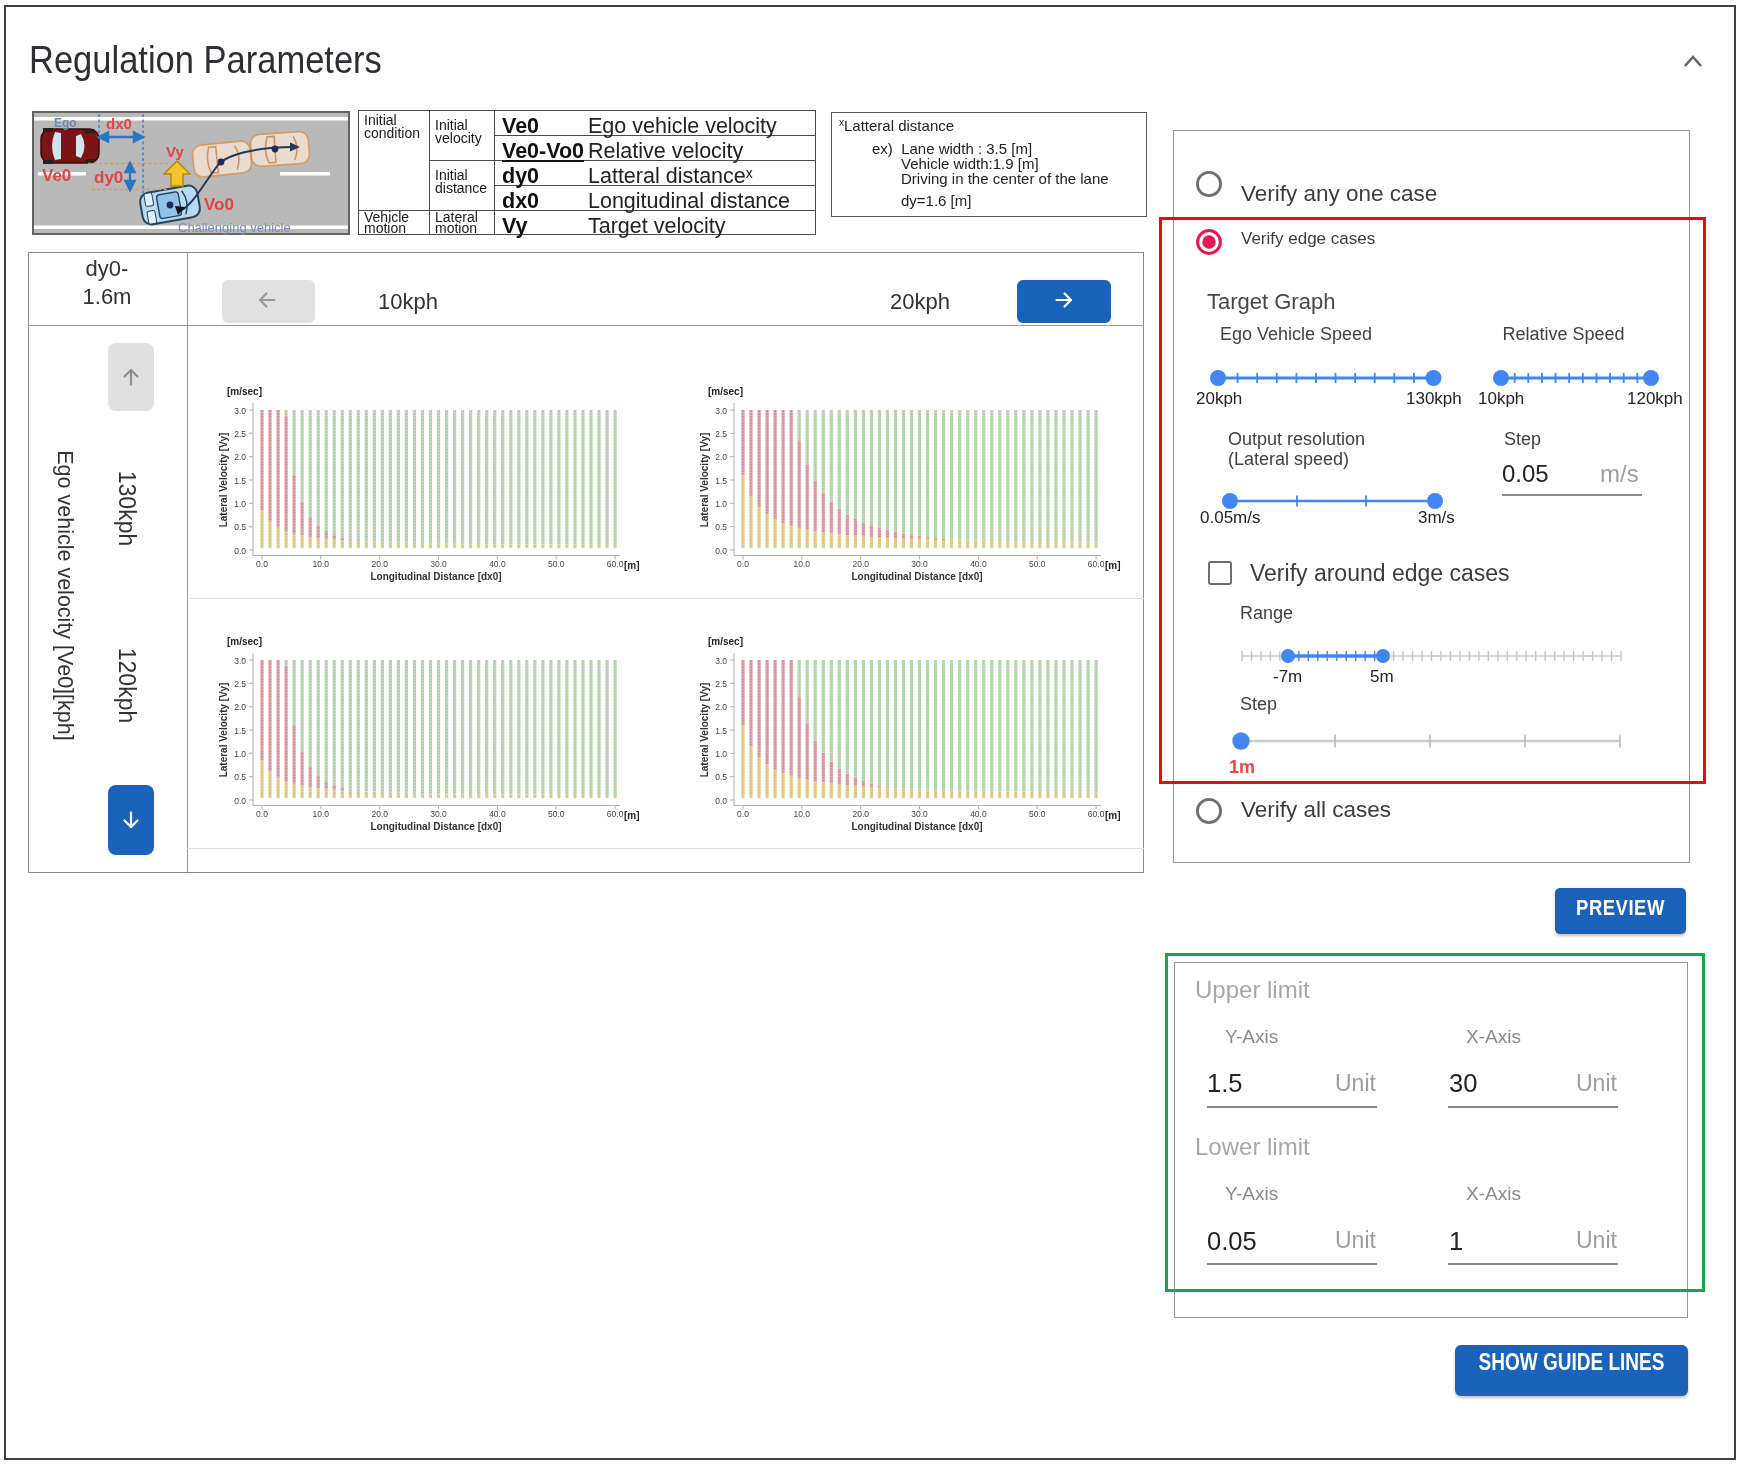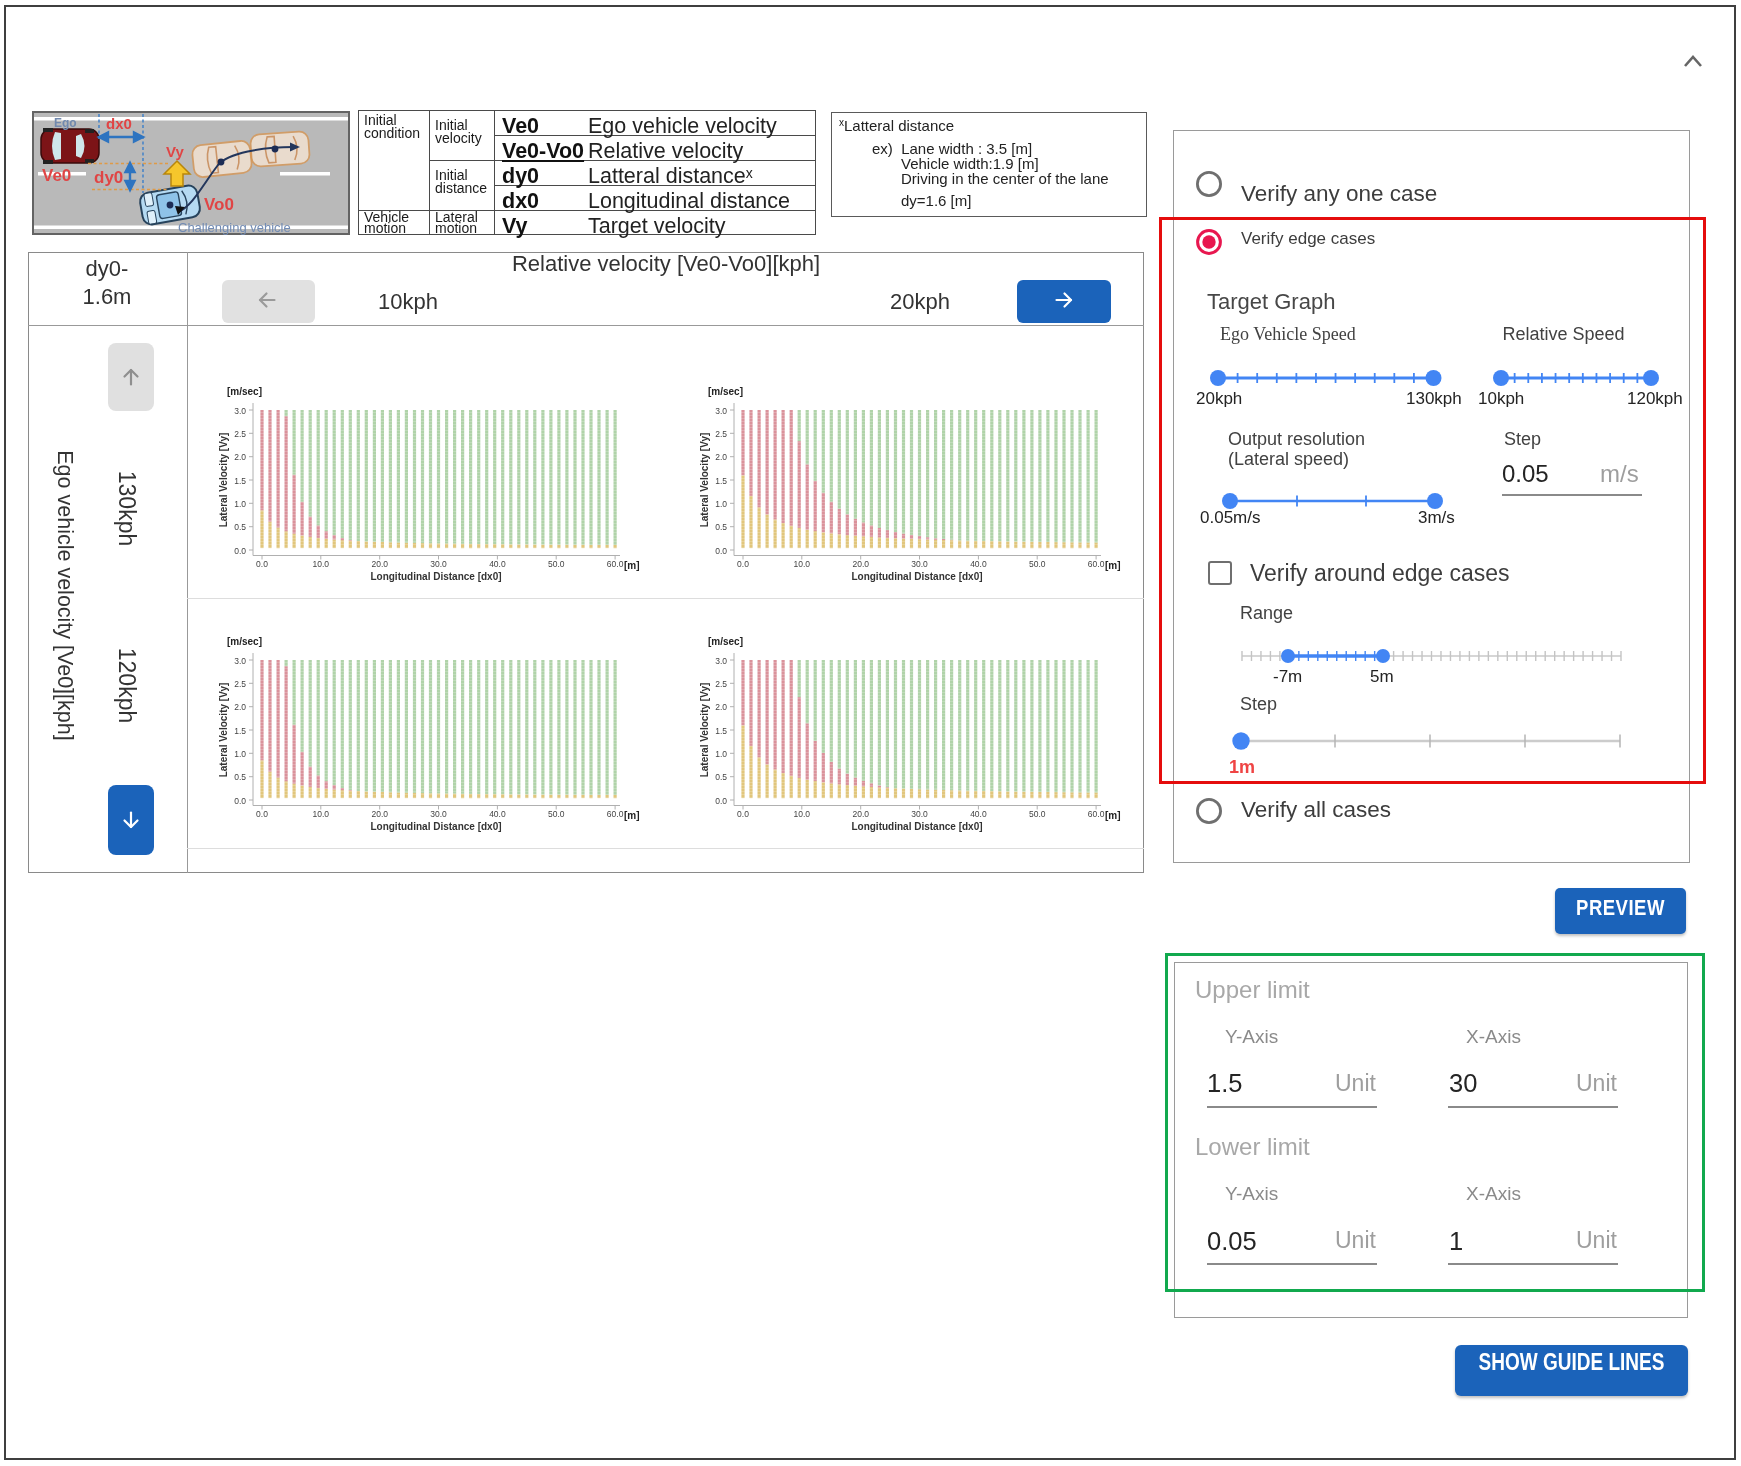--- a/index.html
+++ b/index.html
@@ -2,20 +2,21 @@
 <html><head><meta charset="utf-8">
 <style>
 html,body{margin:0;padding:0;background:#fff}
 body{font-family:"Liberation Sans",sans-serif;-webkit-font-smoothing:antialiased}
 div{box-sizing:border-box}
 svg{font-family:"Liberation Sans",sans-serif}
 </style></head>
 <body>
 <div style="position:relative;width:1741px;height:1466px;overflow:hidden">
 <div style="position:absolute;left:4px;top:5px;width:1732px;height:1455px;border:2px solid #3f3f3f;background:#fff"></div>
+    <div style="position:absolute;left:29px;top:39px;font-size:34.5px;color:#2e2e33;white-space:nowrap;"><span style="display:inline-block;transform:scaleY(1.11);transform-origin:20px 0">Regulation Parameters</span></div>
     <svg style="position:absolute;left:1678px;top:50px" width="30" height="24" viewBox="0 0 30 24">
       <polyline points="7,16 15,7 23,16" stroke="#666" stroke-width="2.6" fill="none"></polyline>
     </svg>
     <svg style="position:absolute;left:32px;top:111px" width="318" height="124" viewBox="0 0 318 124">
       <rect x="1" y="1" width="316" height="122" fill="#b9b9b9" stroke="#636363" stroke-width="2"></rect>
       <rect x="2" y="6" width="314" height="3.5" fill="#fff"></rect>
       <rect x="2" y="114.5" width="314" height="3.5" fill="#fff"></rect>
       <rect x="6" y="61" width="48" height="3.5" fill="#fff"></rect>
       <rect x="248" y="61" width="50" height="3.5" fill="#fff"></rect>
       <g transform="translate(190 48) rotate(-6)" opacity="0.75">
@@ -105,21 +106,20 @@
     <div style="position:absolute;left:901px;top:155px;font-size:15px;color:#222;white-space:nowrap;">Vehicle width:1.9 [m]</div>
     <div style="position:absolute;left:901px;top:170px;font-size:15px;color:#222;white-space:nowrap;">Driving in the center of the lane</div>
     <div style="position:absolute;left:901px;top:192px;font-size:15px;color:#222;white-space:nowrap;">dy=1.6 [m]</div>
     <div style="position:absolute;left:28px;top:252px;width:1116px;height:621px;border:1.5px solid #8a8a8a"></div>
     <div style="position:absolute;left:187px;top:252px;width:1px;height:621px;background:#999"></div>
     <div style="position:absolute;left:28px;top:325px;width:1116px;height:1px;background:#999"></div>
     <div style="position:absolute;left:187px;top:598px;width:957px;height:1px;background:#ddd"></div>
     <div style="position:absolute;left:187px;top:848px;width:957px;height:1px;background:#ddd"></div>
     <div style="position:absolute;left:-193px;top:256px;width:600px;text-align:center;font-size:22px;color:#333;white-space:nowrap;">dy0-</div>
     <div style="position:absolute;left:-193px;top:283.5px;width:600px;text-align:center;font-size:22px;color:#333;white-space:nowrap;">1.6m</div>
-    <div style="position:absolute;left:366px;top:251px;width:600px;text-align:center;font-size:22px;color:#333;white-space:nowrap;">Relative velocity [Ve0-Vo0][kph]</div>
     <div style="position:absolute;left:108px;top:289px;width:600px;text-align:center;font-size:22px;color:#333;white-space:nowrap;">10kph</div>
     <div style="position:absolute;left:620px;top:289px;width:600px;text-align:center;font-size:22px;color:#333;white-space:nowrap;">20kph</div>
     <div style="position:absolute;left:222px;top:280px;width:93px;height:43px;background:#e1e1e1;border-radius:6px"></div>
     <svg style="position:absolute;left:255px;top:288px" width="24" height="24" viewBox="0 0 24 24">
       <g transform="rotate(180 12 12)" stroke="#9a9a9a" stroke-width="2.2" fill="none" stroke-linecap="round" stroke-linejoin="round">
         <line x1="4.5" y1="12" x2="19" y2="12"></line>
         <polyline points="12.5,5.5 19,12 12.5,18.5"></polyline>
       </g>
     </svg>
     <div style="position:absolute;left:1017px;top:280px;width:94px;height:43px;background:#1b63ba;border-radius:6px"></div>
@@ -909,21 +909,21 @@
     <svg style="position:absolute;left:1195px;top:170px" width="28" height="28">
       <circle cx="14" cy="14" r="11.6" fill="none" stroke="#6f6f6f" stroke-width="2.8"></circle>
     </svg>
     <div style="position:absolute;left:1241px;top:170.5px;font-size:22.5px;color:#3d3d3d;white-space:nowrap;margin-top:10px;">Verify any one case</div>
     <svg style="position:absolute;left:1195px;top:228px" width="28" height="28">
       <circle cx="14" cy="14" r="11.4" fill="none" stroke="#e8174f" stroke-width="3"></circle>
       <circle cx="14" cy="14" r="6.7" fill="#e8174f"></circle>
     </svg>
     <div style="position:absolute;left:1241px;top:229px;font-size:17px;color:#3d3d3d;white-space:nowrap;text-align:right;">Verify edge cases</div>
     <div style="position:absolute;left:1207px;top:289.4px;font-size:22px;color:#474747;white-space:nowrap;">Target Graph</div>
-    <div style="position:absolute;left:1220px;top:324px;font-size:18px;color:#424242;white-space:nowrap;font-family:Liberation Serif, serif;">Ego Vehicle Speed</div>
+    <div style="position:absolute;left:1220px;top:324px;font-size:18px;color:#424242;white-space:nowrap;">Ego Vehicle Speed</div>
     <div style="position:absolute;left:1502.5px;top:324px;font-size:18px;color:#424242;white-space:nowrap;">Relative Speed</div>
     <svg style="position:absolute;left:1204px;top:359.5px" width="243.5" height="36">
       <line x1="14" y1="18" x2="229.5" y2="18" stroke="#4285f4" stroke-width="3"></line>
       <line x1="33.59090909090901" y1="13.0" x2="33.59090909090901" y2="23.0" stroke="#4285f4" stroke-width="1.8"></line>
       <line x1="53.181818181818244" y1="13.0" x2="53.181818181818244" y2="23.0" stroke="#4285f4" stroke-width="1.8"></line>
       <line x1="72.77272727272725" y1="13.0" x2="72.77272727272725" y2="23.0" stroke="#4285f4" stroke-width="1.8"></line>
       <line x1="92.36363636363626" y1="13.0" x2="92.36363636363626" y2="23.0" stroke="#4285f4" stroke-width="1.8"></line>
       <line x1="111.9545454545455" y1="13.0" x2="111.9545454545455" y2="23.0" stroke="#4285f4" stroke-width="1.8"></line>
       <line x1="131.5454545454545" y1="13.0" x2="131.5454545454545" y2="23.0" stroke="#4285f4" stroke-width="1.8"></line>
       <line x1="151.1363636363635" y1="13.0" x2="151.1363636363635" y2="23.0" stroke="#4285f4" stroke-width="1.8"></line>

